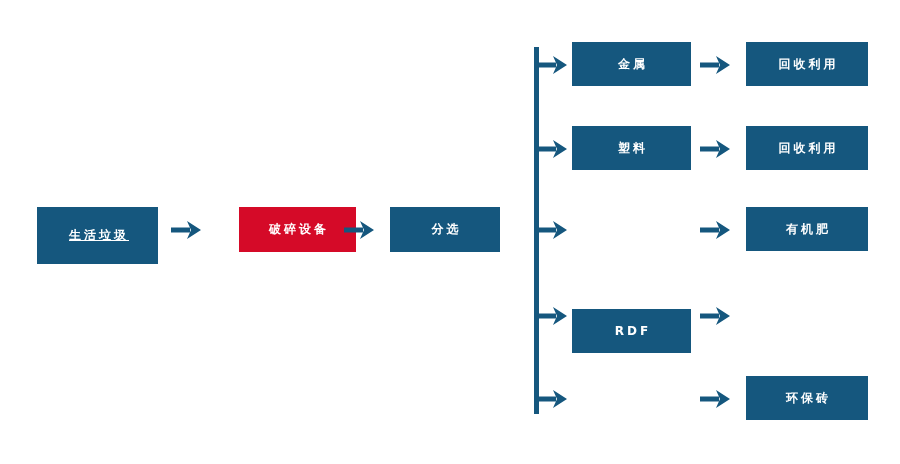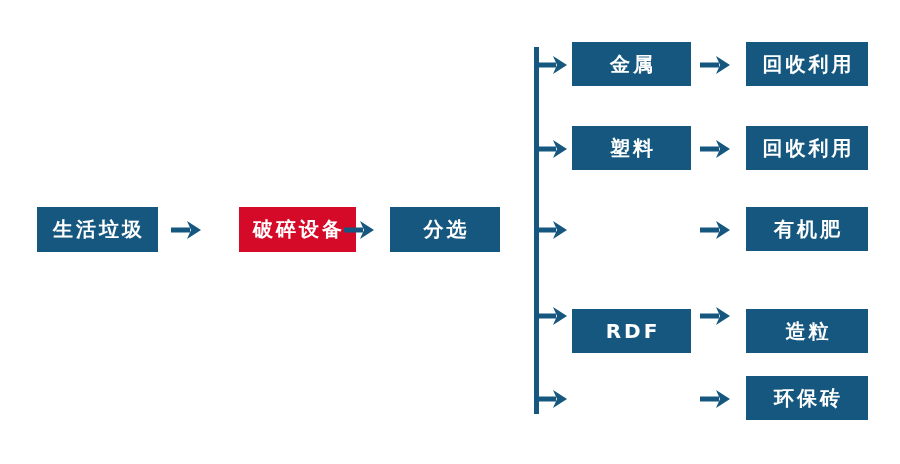--- a/index.html
+++ b/index.html
@@ -8,37 +8,37 @@
     width:900px;height:464px;
     background:#ffffff;
     font-family:"DejaVu Sans","Liberation Sans",sans-serif;
     overflow:hidden;
   }
   .node{
     position:absolute;
     display:flex;align-items:center;justify-content:center;
     background:#15577E;
     color:#ffffff;
-    font-size:20px;
+    font-size:12px;
     font-weight:bold;
     letter-spacing:3px;
     text-indent:3px;
     white-space:nowrap;
     box-sizing:border-box;
   }
   .node.red{background:#D50A28;}
   .arrow{position:absolute;display:block;}
   .vline{
     position:absolute;
     left:534px;top:47px;
     width:5px;height:367px;
     background:#15577E;
   }
   
-  .n-waste {left:37px; top:207px;width:121px;height:45px;}
+  .n-waste {left:37px; top:207px;width:121px;height:57px;text-decoration:underline;}
   .n-crush {left:215px;top:207px;width:117px;height:45px;margin-left:24px;}
   .n-sort  {left:390px;top:207px;width:110px;height:45px;}
   .a-main1 {left:170px;top:219px;}
   .a-main2 {left:343px;top:219px;}
   
   .src{left:572px;width:119px;height:44px;}
   .tgt{left:746px;width:122px;height:44px;}
   .a-branch{left:536px;}
   .a-mid{left:699px;}
   .r0{top:42px;}  .r0a{top:54px;}
@@ -104,21 +104,20 @@
 
   <svg class="arrow a-branch r3a" width="32" height="22" viewBox="0 0 32 22">
     <line x1="0" y1="11" x2="20" y2="11" stroke="#15577E" stroke-width="5"></line>
     <polygon points="17,2 31,11 17,20 21,11" fill="#15577E"></polygon>
   </svg>
   <div class="node src r3">RDF</div>
   <svg class="arrow a-mid r3a" width="32" height="22" viewBox="0 0 32 22">
     <line x1="1" y1="11" x2="20" y2="11" stroke="#15577E" stroke-width="5"></line>
     <polygon points="17,2 31,11 17,20 21,11" fill="#15577E"></polygon>
   </svg>
-  <div class="node tgt r3">造粒</div>
 
   <svg class="arrow a-branch r4a" width="32" height="22" viewBox="0 0 32 22">
     <line x1="0" y1="11" x2="20" y2="11" stroke="#15577E" stroke-width="5"></line>
     <polygon points="17,2 31,11 17,20 21,11" fill="#15577E"></polygon>
   </svg>
   <svg class="arrow a-mid r4a" width="32" height="22" viewBox="0 0 32 22">
     <line x1="1" y1="11" x2="20" y2="11" stroke="#15577E" stroke-width="5"></line>
     <polygon points="17,2 31,11 17,20 21,11" fill="#15577E"></polygon>
   </svg>
   <div class="node tgt r4">环保砖</div>

